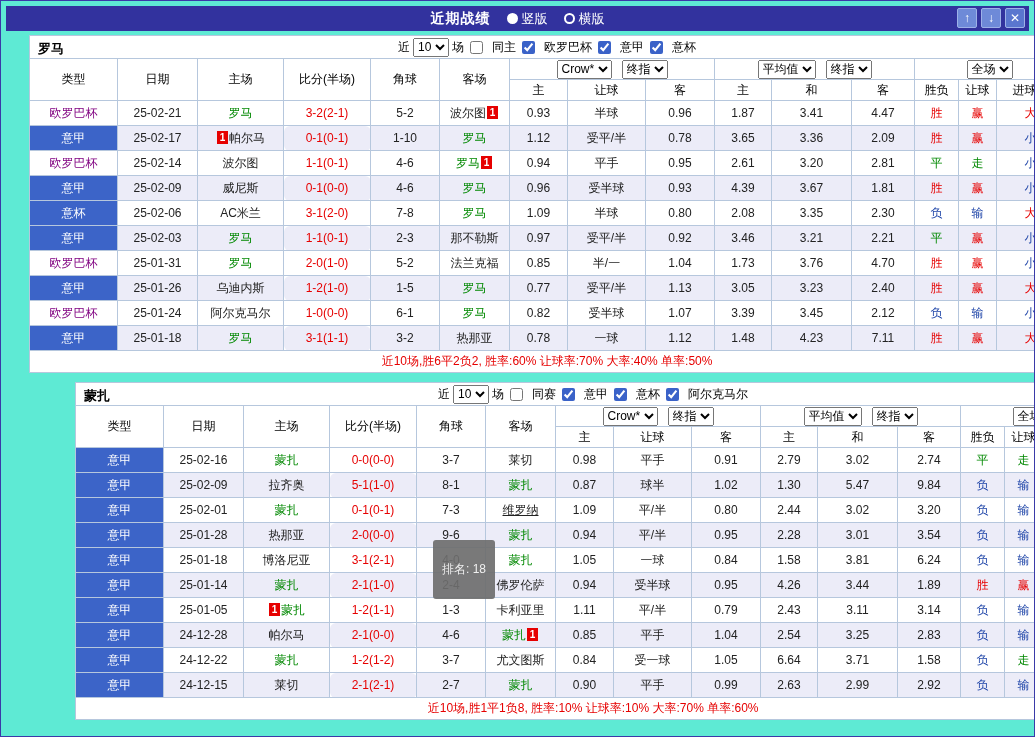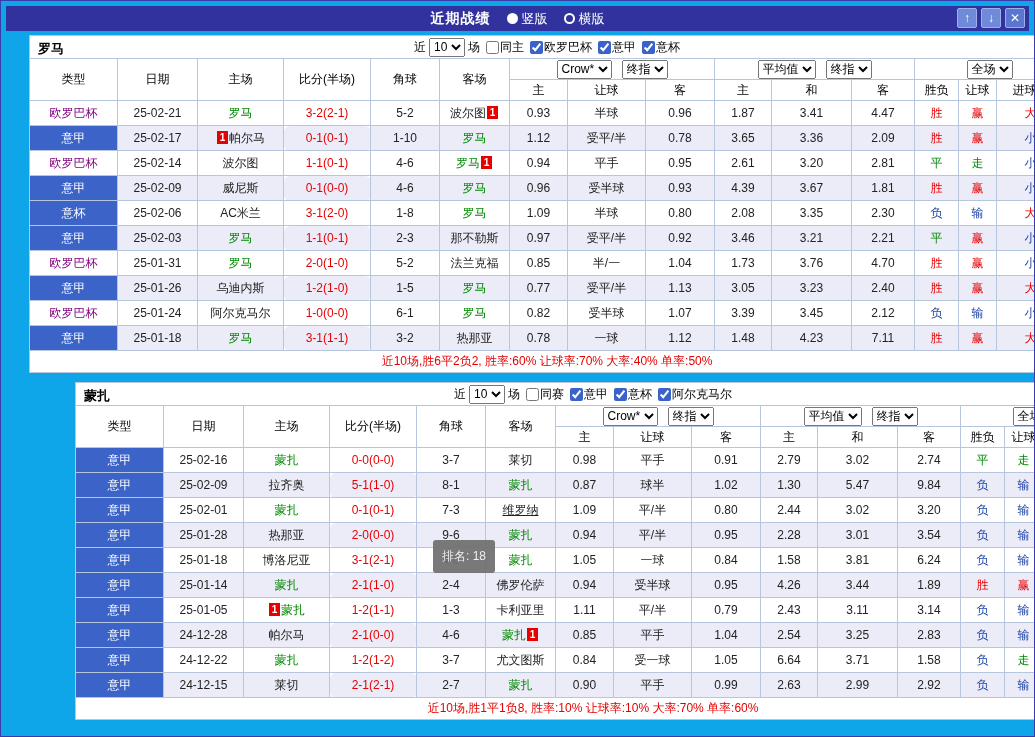--- a/index.html
+++ b/index.html
@@ -4,21 +4,21 @@
 <style>
   * { box-sizing: border-box; }
   html,body { margin:0; padding:0; }
   body {
     width:1035px; height:737px;
     font-family:"Liberation Sans","DejaVu Sans",sans-serif;
     background:#fff; position:relative;
   }
   .window {
     width:1035px; height:737px; border:1px solid #3a3aa8;
-    padding:5px; background:#0ea5e9; overflow:hidden;
+    padding:5px; background:#5eead4; overflow:hidden;
   }
   
   .titlebar {
     height:25px; background:#32329e; color:#fff;
     display:flex; align-items:center; justify-content:center;
     gap:16px; position:relative; font-size:13px;
   }
   .titlebar .title { font-weight:bold; font-size:14px; letter-spacing:1px; }
   .radio-opt { display:inline-flex; align-items:center; gap:4px; cursor:pointer; }
   .radio { width:11px; height:11px; border:2px solid #fff; border-radius:50%; background:transparent; }
@@ -39,21 +39,21 @@
   }
   th, td {
     border:1px solid #b6c7dd; text-align:center; padding:0;
     overflow:hidden; white-space:nowrap;
   }
   thead th { font-weight:normal; color:#000; background:#fff; height:21px; }
   .filter-row td { height:23px; position:relative; background:#fff; }
   .team-name { position:absolute; left:8px; top:4px; font-weight:bold; font-size:13px; color:#000; }
   .filter-center { display:inline-flex; align-items:center; gap:3px; }
   select { font-size:12px; height:19px; font-family:inherit; }
-  .chk { display:inline-flex; align-items:center; gap:1px; margin-left:3px; cursor:pointer; }
+  .chk { display:inline-flex; align-items:center; gap:9px; margin-left:3px; cursor:pointer; }
   .chk input { width:13px; height:13px; margin:0; accent-color:#3a62c8; }
   .sel-group { display:flex; align-items:flex-start; justify-content:center; gap:10px; }
   
   tbody td { height:25px; color:#222; }
   tbody tr:nth-child(even) { background:#ececf8; }
   .lg-blue { background:#3c64c8; color:#fff; }
   .lg-purple { color:#800080; }
   .score { color:#e60000;border-radius:6px; }
   .team { cursor:pointer; }
   .team.self { color:#008800; }
@@ -64,21 +64,21 @@
     margin:0 1px; vertical-align:1px;
   }
   .c-red { color:#e60000; }
   .c-green { color:#008800; }
   .c-navy { color:#1e44a8; }
   tfoot td { height:22px; color:#e60000; background:#fff; }
   
   .tooltip {
     position:absolute; left:433px; top:540px; z-index:5;
     background:rgba(110,110,110,0.92); color:#f0f0f0;
-    font-size:12px; padding:8px 9px; border-radius:3px;
+    font-size:12px; padding:21px 9px; border-radius:3px;
   }
 </style>
 </head>
 <body>
 
 <div class="window">
 
   <div class="titlebar">
     <span class="title">近期战绩</span>
     <span class="radio-opt">
@@ -246,21 +246,21 @@
             <td>1.81</td>
             <td class="c-red">胜</td>
             <td class="c-red">赢</td>
             <td class="c-navy">小</td>
           </tr>
           <tr>
             <td class="lg-blue">意杯</td>
             <td>25-02-06</td>
             <td><span class="team">AC米兰</span></td>
             <td class="score">3-1(2-0)</td>
-            <td>1-8</td>
+            <td>7-8</td>
             <td><span class="team self">罗马</span></td>
             <td>1.09</td>
             <td>半球</td>
             <td>0.80</td>
             <td>2.08</td>
             <td>3.35</td>
             <td>2.30</td>
             <td class="c-navy">负</td>
             <td class="c-navy">输</td>
             <td class="c-red">大</td>

